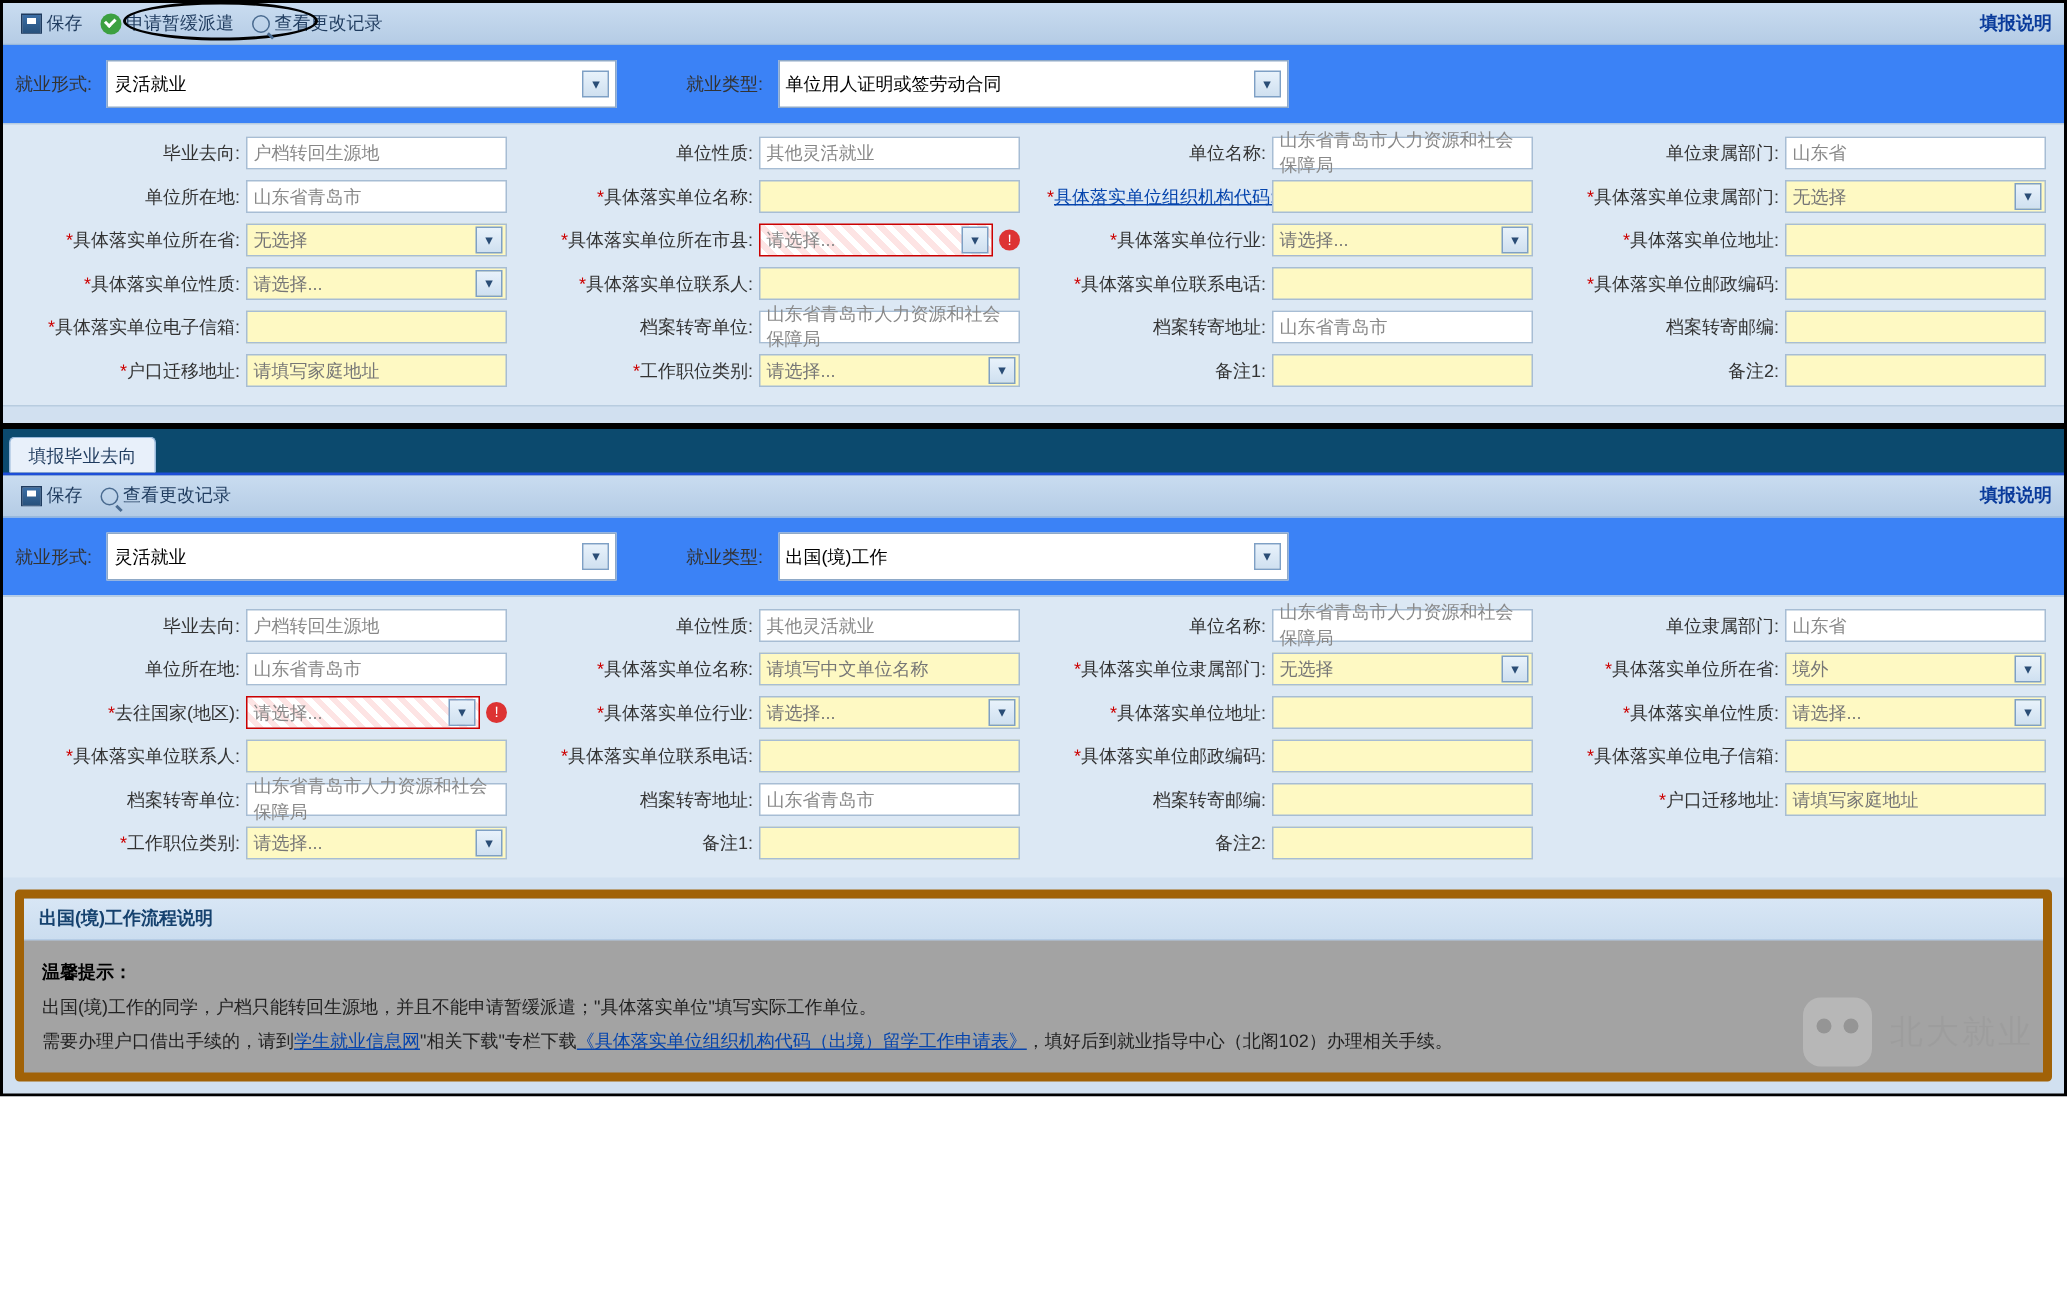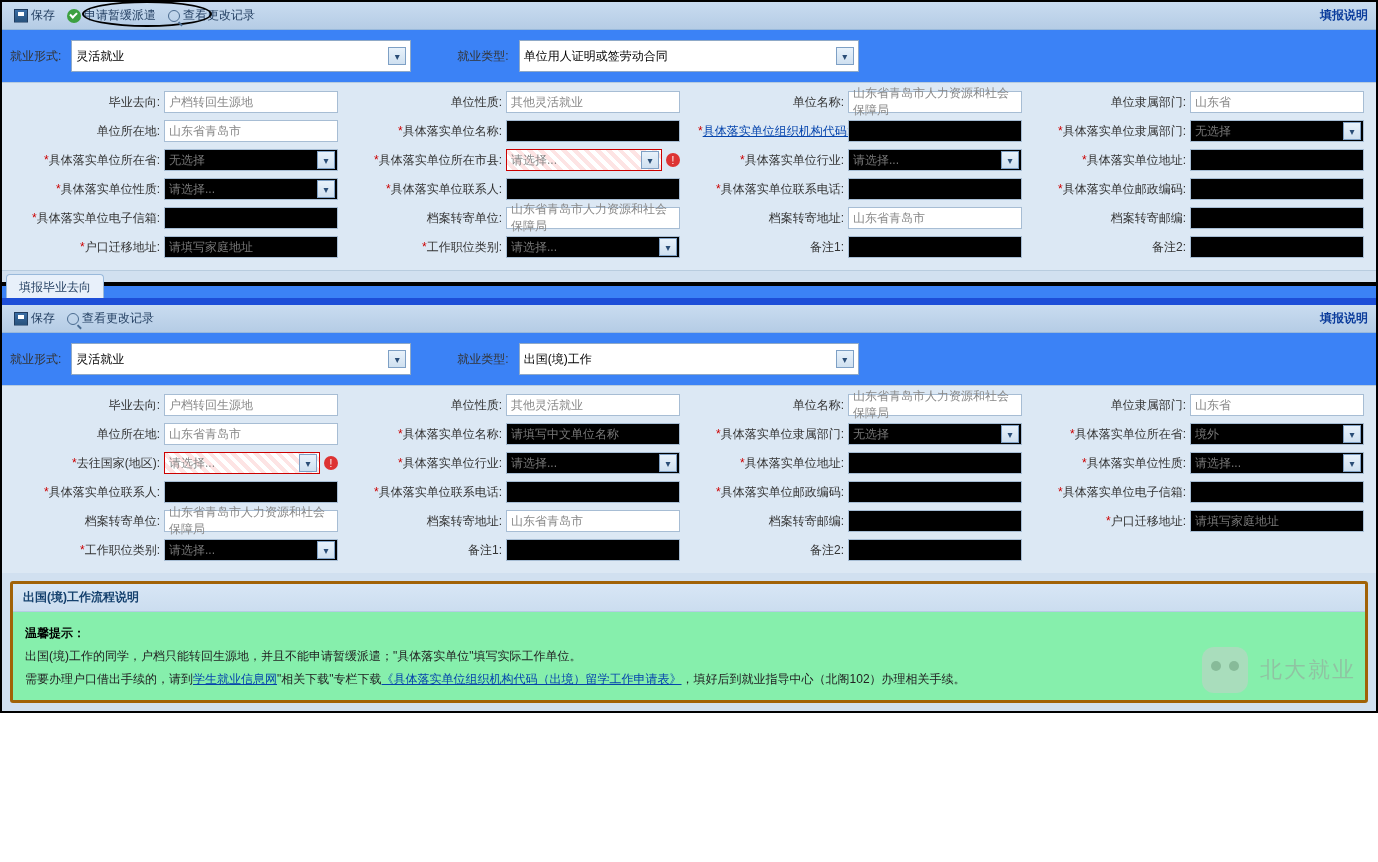--- a/index.html
+++ b/index.html
@@ -4,41 +4,41 @@
 <style>
 * { box-sizing: border-box; margin: 0; padding: 0; font-family: "Microsoft YaHei", Arial, sans-serif; font-size: 12px; }
 body { background: #fff; padding: 0; }
 .outer-frame { border: 2px solid #000; margin-bottom: 0; background: #d1e0f0; }
 
 .toolbar { height: 28px; background: linear-gradient(#c9dcf0, #b5cce5); border-bottom: 1px solid #99b9db; display: flex; align-items: center; padding: 0 6px; position: relative; }
 .toolbar .tbtn { display: flex; align-items: center; gap: 3px; padding: 2px 6px; cursor: pointer; color: #1f3b5e; }
 .toolbar .right-link { position: absolute; right: 8px; color: #0a3b9b; font-weight: bold; cursor: pointer; }
 .circle-mark { position: absolute; left: 80px; top: -1px; width: 130px; height: 26px; border: 2px solid #000; border-radius: 50%; pointer-events: none; }
 
-.tab-bar { height: 19px; background: #3b82f6; border-bottom: 7px solid #1d4ed8; display: flex; align-items: flex-end; padding-left: 4px; }
+.tab-bar { height: 31px; background: #0c4a6e; border-bottom: 2px solid #1d4ed8; display: flex; align-items: flex-end; padding-left: 4px; }
 .tab { height: 24px; padding: 4px 12px 0 12px; background: #e8f0fa; border: 1px solid #99b9db; border-bottom: none; border-radius: 4px 4px 0 0; color: #1f3b5e; cursor: pointer; }
 
 .top-select-row { display: flex; align-items: center; padding: 10px 8px; gap: 8px; background: #3b82f6; }
 .top-select-row label { color: #333; margin-right: 2px; }
 .sel-input { height: 22px; border: 1px solid #8fa9c7; background: #fff; padding: 15px 4px; position: relative; display: flex; align-items: center; justify-content: space-between; }
 .sel-input .arrow { width: 18px; height: 18px; border: 1px solid #7ea0c5; background: linear-gradient(#e8f2fb,#cfe0f0); display: flex; align-items: center; justify-content: center; color: #2a4d76; font-size: 10px; cursor: pointer; }
 
 .form-body { background: #dce8f4; border-top: 1px solid #b8ccdf; padding: 8px 12px 12px 12px; }
 .grid3 { display: grid; grid-template-columns: 1fr 1fr 1fr 1fr; column-gap: 18px; row-gap: 7px; }
 .frow { display: flex; align-items: center; }
 .flabel { width: 150px; text-align: right; padding-right: 4px; color: #333; white-space: nowrap; }
 .flabel .req { color: #c00; }
 .flabel a { color: #0645ad; text-decoration: underline; cursor: pointer; }
-.finput { flex: 1; height: 22px; border: 1px solid #a7bdd4; background: #000000; padding: 0 4px; color: #777; display: flex; align-items: center; justify-content: space-between; min-width: 0; }
+.finput { flex: 1; height: 22px; border: 1px solid #a7bdd4; background: #fef9c3; padding: 0 4px; color: #777; display: flex; align-items: center; justify-content: space-between; min-width: 0; }
 .finput.readonly { background: #ffffff; color: #888; cursor: default; }
 .finput .arrow { width: 18px; height: 18px; border: 1px solid #7ea0c5; background: linear-gradient(#e8f2fb,#cfe0f0); display: flex; align-items: center; justify-content: center; color: #2a4d76; font-size: 10px; cursor: pointer; margin-right: -2px; }
 .finput.err { border: 1px solid #c00; background: repeating-linear-gradient(45deg,#fff,#fff 4px,#fde4e4 4px,#fde4e4 8px); color: #888; }
 .err-icon { display: inline-flex; width: 14px; height: 14px; border-radius: 50%; background: #d33; color: #fff; align-items: center; justify-content: center; font-size: 10px; margin-left: 4px; flex: 0 0 auto; }
 
-.info-section { background: #86efac; border: 3px solid #a16207; margin: 8px; border-radius: 3px; overflow: hidden; }
+.info-section { background: #a3a3a3; border: 6px solid #a16207; margin: 8px; border-radius: 3px; overflow: hidden; }
 .info-head { background: linear-gradient(#d8e6f5,#cbddef); padding: 5px 10px; color: #15416e; font-weight: bold; border-bottom: 1px solid #b5cce5; }
 .info-body { padding: 10px 12px; color: #222; line-height: 1.9; }
 .info-body b { color: #000; }
 .info-body a { color: #0645ad; text-decoration: underline; cursor: pointer; }
 
 .icon { display: inline-block; width: 14px; height: 14px; }
 .icon-save { background: linear-gradient(#3b6ea5,#27517c); clip-path: polygon(0 0,100% 0,100% 100%,0 100%); border: 1px solid #1f3b5e; position: relative; }
 .icon-save::after { content:""; position:absolute; left:3px; top:2px; width:6px; height:4px; background:#fff; }
 .icon-check { width: 14px; height: 14px; border-radius: 50%; background: #3ca040; position: relative; }
 .icon-check::after { content:""; position:absolute; left:3px; top:3px; width:5px; height:3px; border-left:2px solid #fff; border-bottom:2px solid #fff; transform: rotate(-45deg); }

